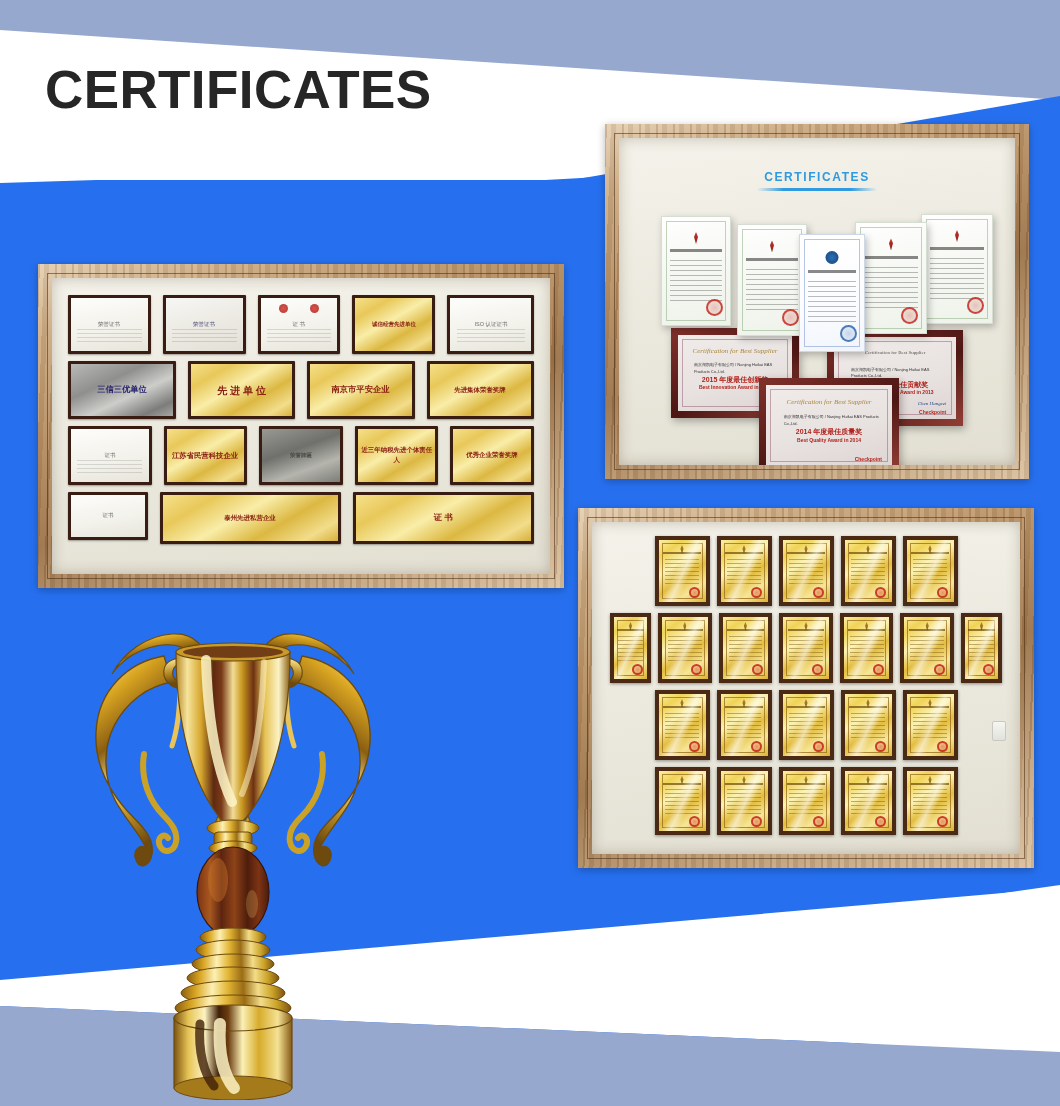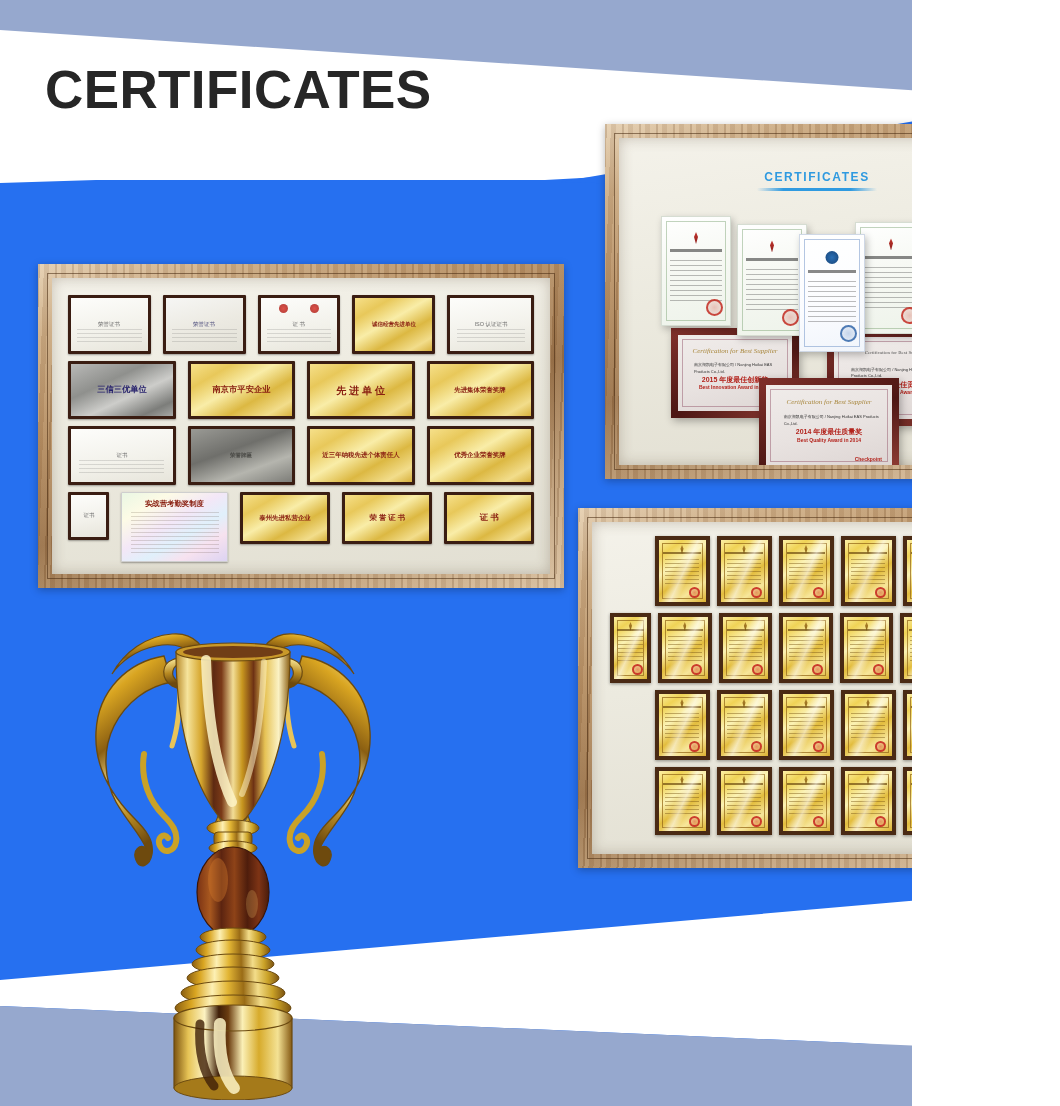--- a/index.html
+++ b/index.html
@@ -6,21 +6,21 @@
   * { margin:0; padding:0; box-sizing:border-box; }
   html,body{ background:#ffffff; }
   body{
     font-family:"Liberation Sans", sans-serif;
     -webkit-font-smoothing:antialiased;
   }
 
   
   #stage{
     position:relative;
-    width:912px;
+    width:1060px;
     height:1106px;
     overflow:hidden;
     background:#2670f0;
   }
 
   
   .bg-layer{ position:absolute; inset:0; }
   .bg-shape{ position:absolute; left:0; top:0; width:1060px; height:1106px; }
 
   
@@ -401,59 +401,55 @@
             <span class="ptxt">ISO 认证证书</span>
             <div class="micro-lines pale"></div>
           </div>
         </div>
 
         <div class="plaque-row" style="height:62px;">
           <div class="plaque plq-grey" style="flex:1">
             <span class="ptxt" style="font-size:9px">三信三优单位</span>
           </div>
           <div class="plaque plq-gold" style="flex:1">
+            <span class="ptxt" style="font-size:11px">先 进 单 位</span>
+          </div>
+          <div class="plaque plq-gold" style="flex:1">
             <span class="ptxt" style="font-size:9px">南京市平安企业</span>
-          </div>
-          <div class="plaque plq-gold" style="flex:1">
-            <span class="ptxt" style="font-size:11px">先 进 单 位</span>
           </div>
           <div class="plaque plq-gold" style="flex:1">
             <span class="ptxt" style="font-size:7px">先进集体荣誉奖牌</span>
           </div>
         </div>
 
         <div class="plaque-row" style="height:62px;">
           <div class="plaque plq-paper" style="flex:1">
             <span class="ptxt">证书</span>
             <div class="micro-lines pale"></div>
           </div>
+          <div class="plaque plq-gold" style="flex:1">
+            <span class="ptxt" style="font-size:8px">江苏省民营科技企业</span>
+          </div>
           <div class="plaque plq-dark" style="flex:1">
             <span class="ptxt">荣誉牌匾</span>
           </div>
           <div class="plaque plq-gold" style="flex:1">
             <span class="ptxt" style="font-size:7px">近三年纳税先进个体责任人</span>
           </div>
           <div class="plaque plq-gold" style="flex:1">
             <span class="ptxt" style="font-size:7px">优秀企业荣誉奖牌</span>
           </div>
         </div>
 
         <div class="plaque-row" style="height:74px;">
           <div class="plaque plq-paper" style="flex:.42;align-self:flex-start;height:48px">
             <span class="ptxt">证书</span>
           </div>
-          <div class="plaque plq-rainbow" style="flex:1.25">
-            <span class="ptxt" style="font-size:8px;position:absolute;top:8%;left:0;right:0">实战营考勤奖制度</span>
-            <div class="micro-lines" style="top:28%;height:62%"></div>
-          </div>
           <div class="plaque plq-gold" style="flex:1;align-self:flex-start;height:52px">
             <span class="ptxt" style="font-size:7px">泰州先进私营企业</span>
-          </div>
-          <div class="plaque plq-gold" style="flex:1;align-self:flex-start;height:52px">
-            <span class="ptxt" style="font-size:8px">荣 誉 证 书</span>
           </div>
           <div class="plaque plq-gold" style="flex:1;align-self:flex-start;height:52px">
             <span class="ptxt" style="font-size:9px">证    书</span>
           </div>
         </div>
 
       </div>
     </div>
   </div>
 

